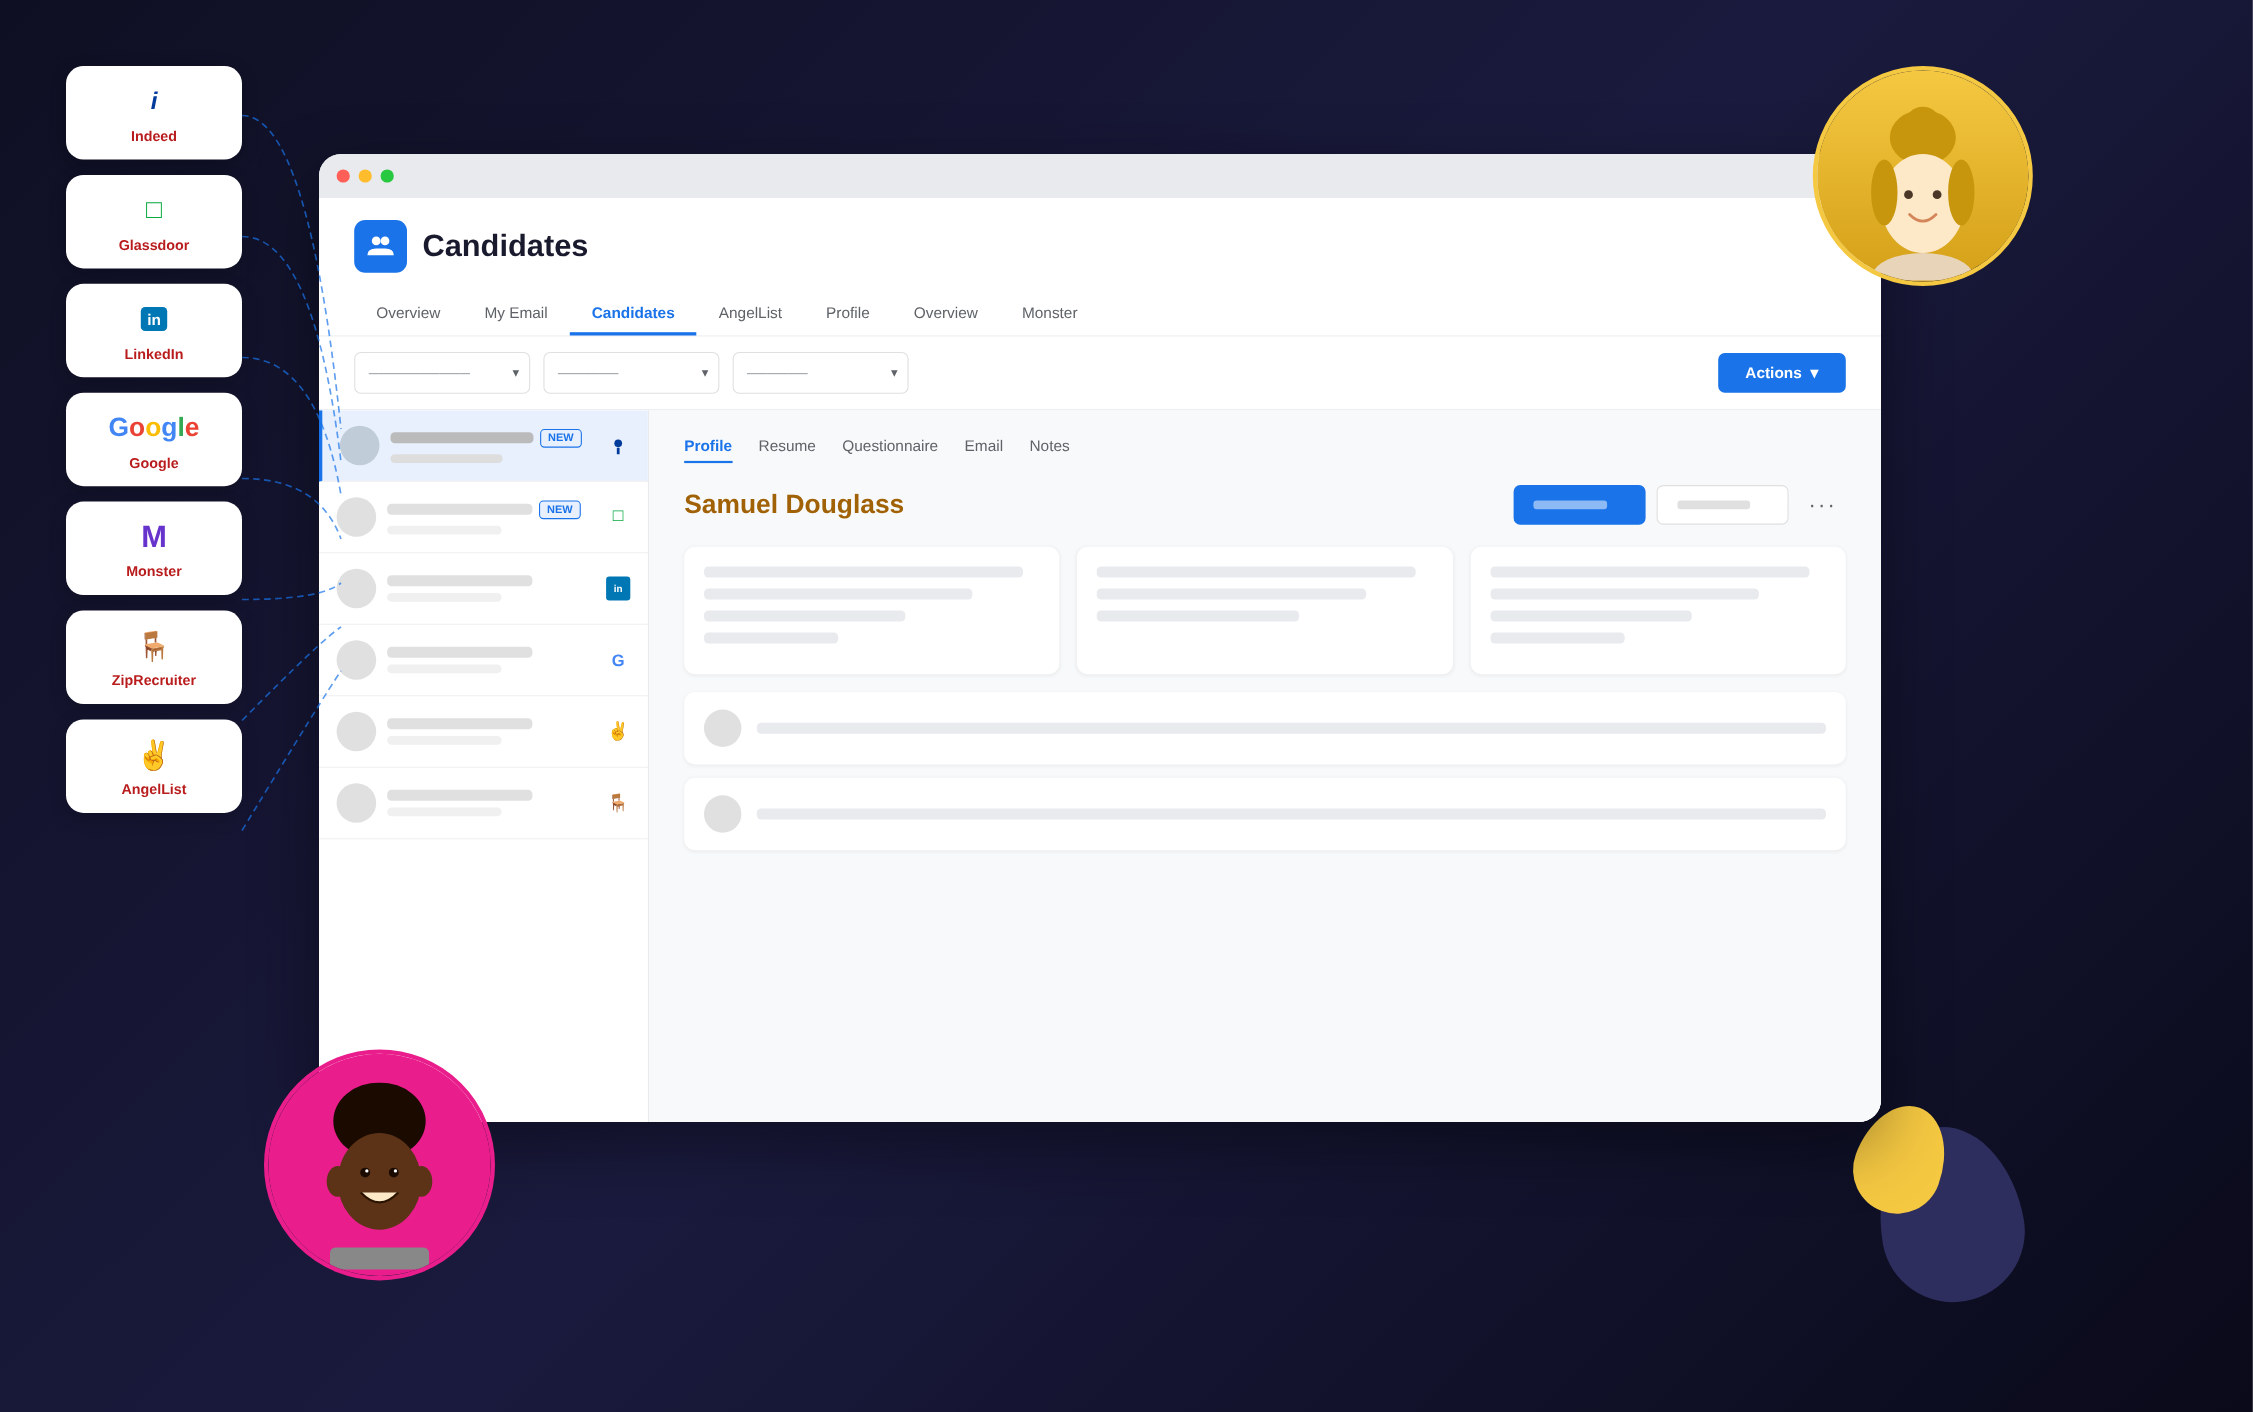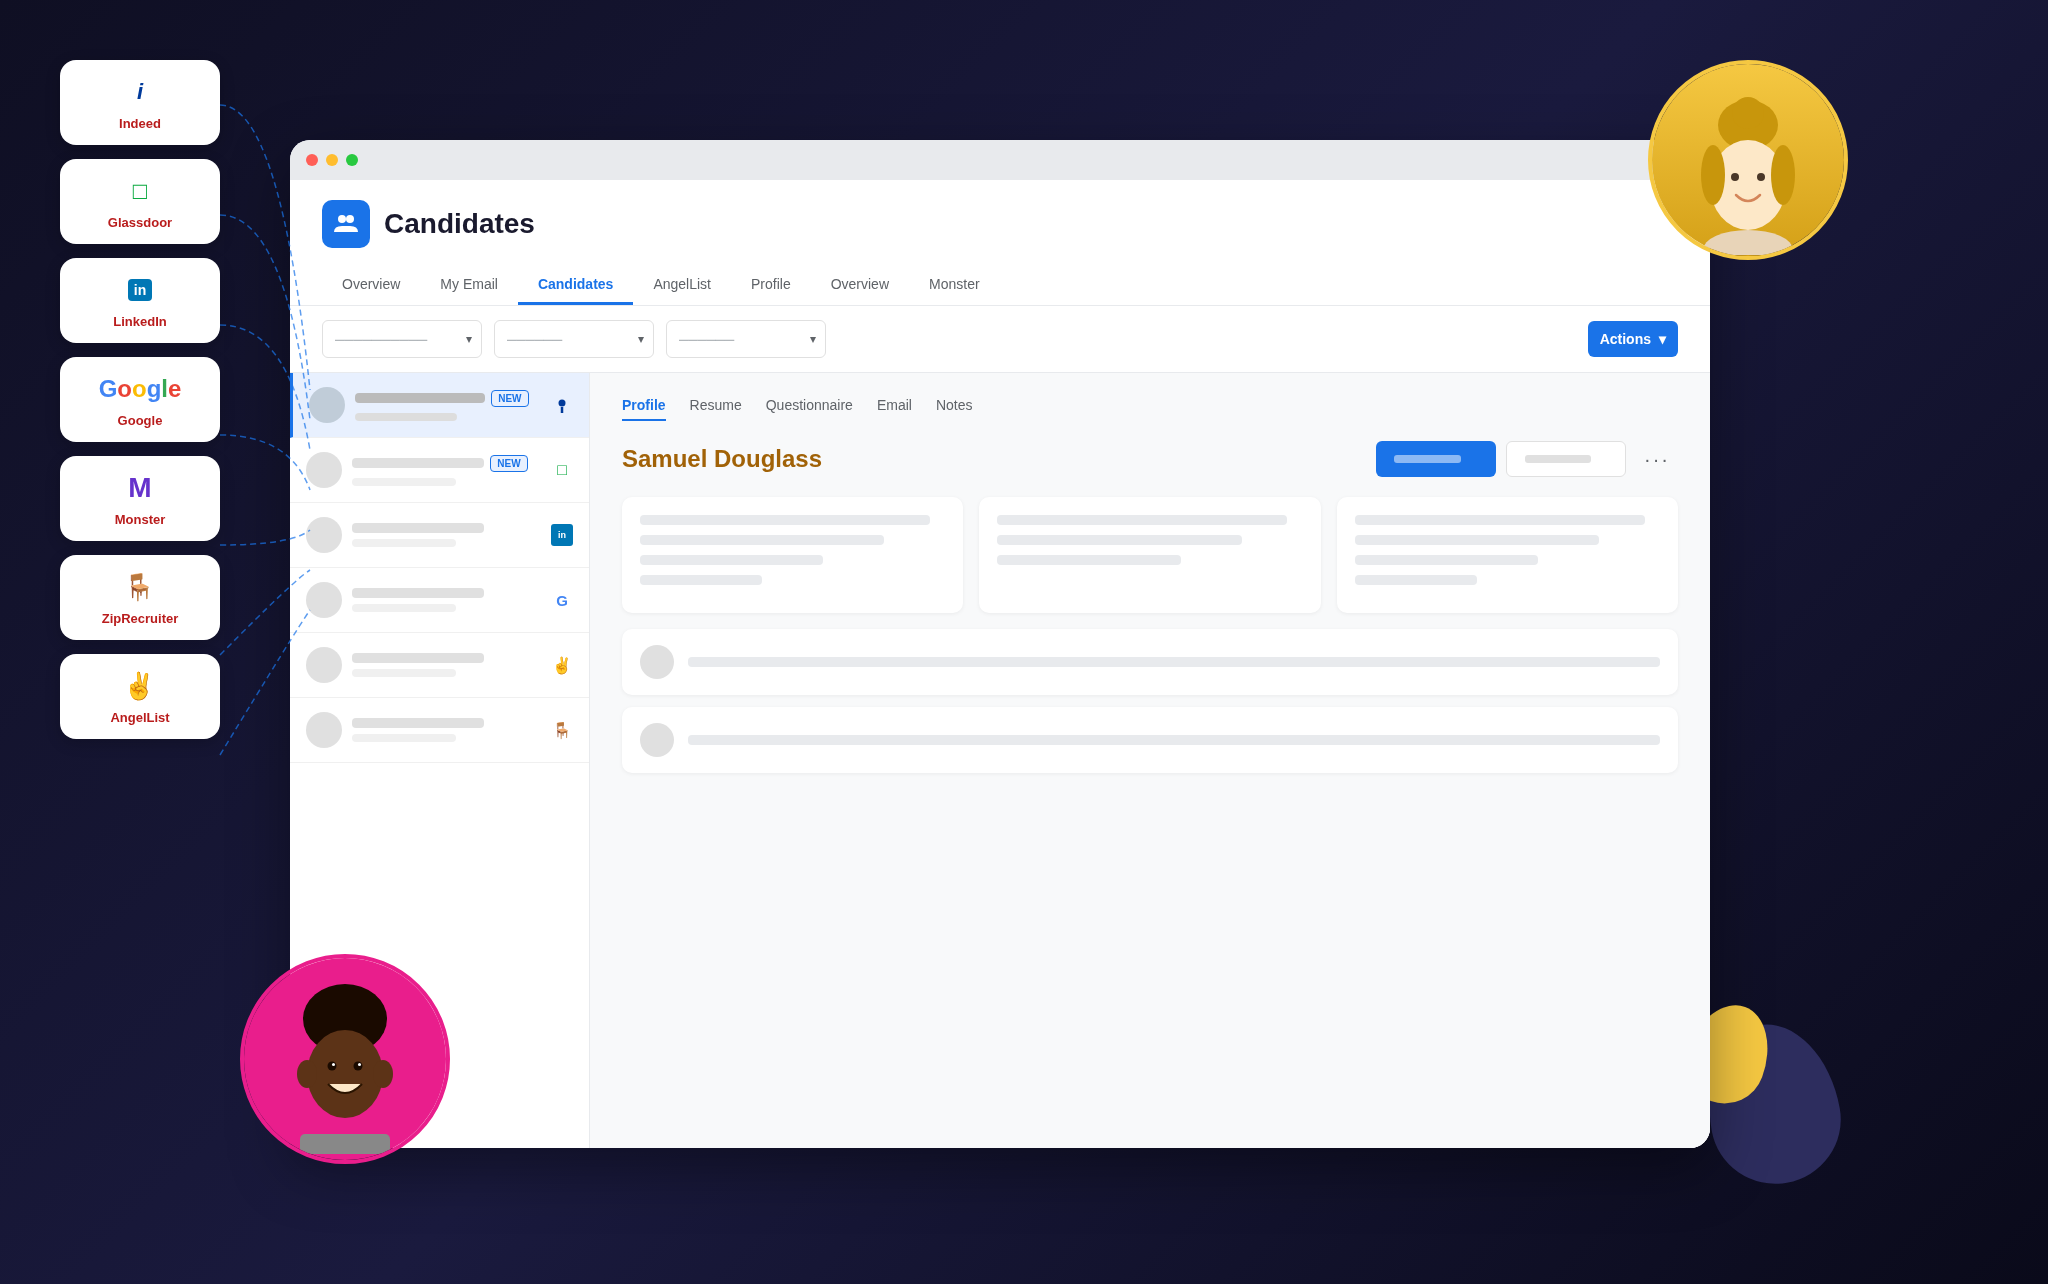--- a/index.html
+++ b/index.html
@@ -124,21 +124,21 @@
       color: #b91c1c;
     }
     .icon-indeed { color: #003A9B; font-style: italic; font-weight: 900; font-size: 14px; }
 
     
     .browser-window {
       position: absolute;
       left: 290px;
       top: 140px;
       width: 1420px;
-      height: 1008px;
+      height: 880px;
       background: #f0f2f5;
       border-radius: 20px;
       box-shadow: 0 20px 60px rgba(0,0,0,0.4);
       overflow: hidden;
       z-index: 3;
     }
 
     .browser-chrome {
       height: 40px;
       background: #e8eaed;
@@ -245,21 +245,21 @@
       color: #5f6368;
       font-size: 12px;
       pointer-events: none;
     }
     .actions-btn {
       margin-left: auto;
       background: #1a73e8;
       color: white;
       border: none;
       border-radius: 6px;
-      padding: 10px 12px;
+      padding: 10px 25px;
       font-size: 14px;
       font-weight: 600;
       cursor: pointer;
       display: flex;
       align-items: center;
       gap: 8px;
     }
 
     
     .content-wrapper {

